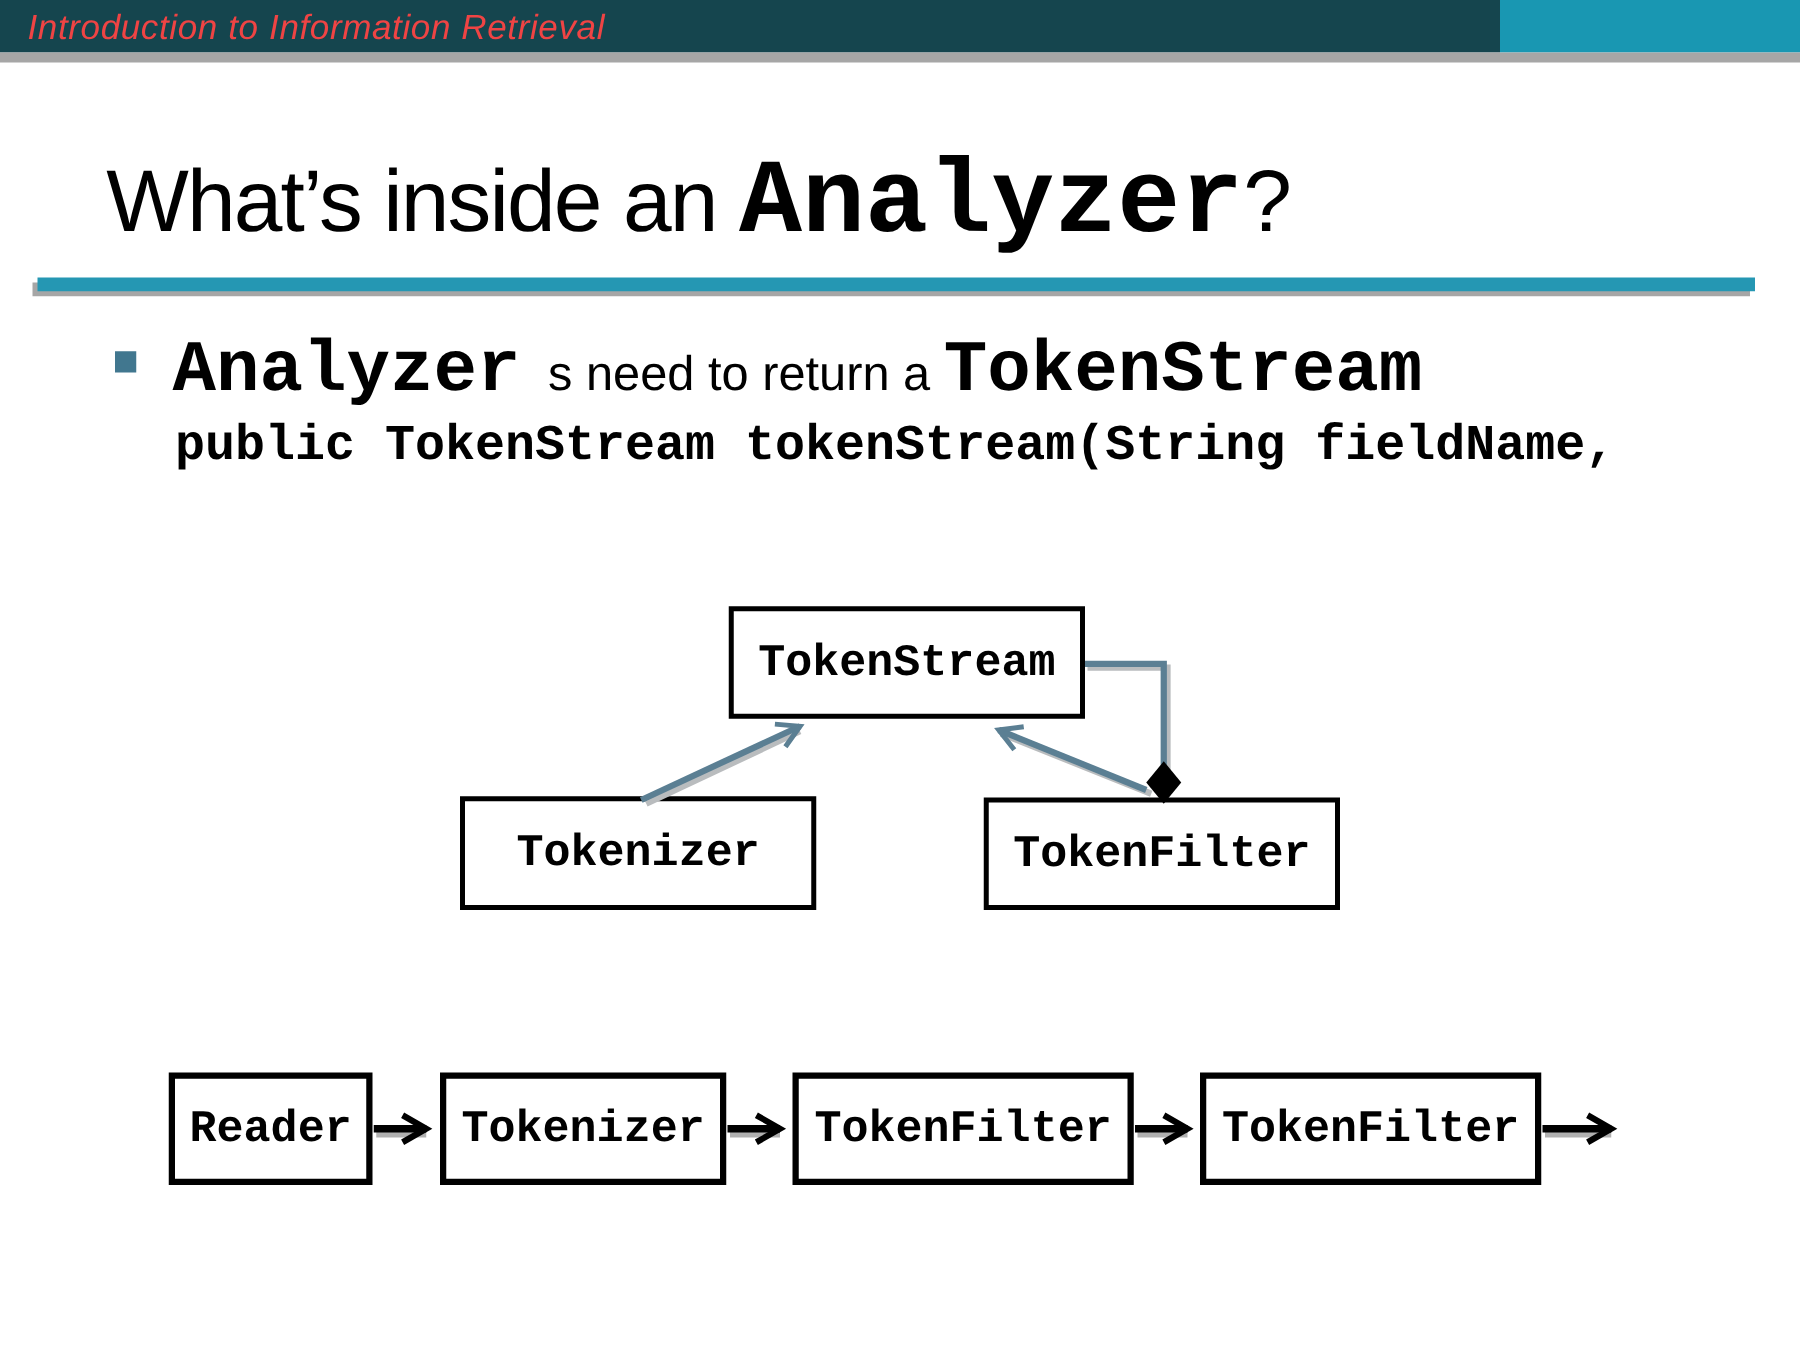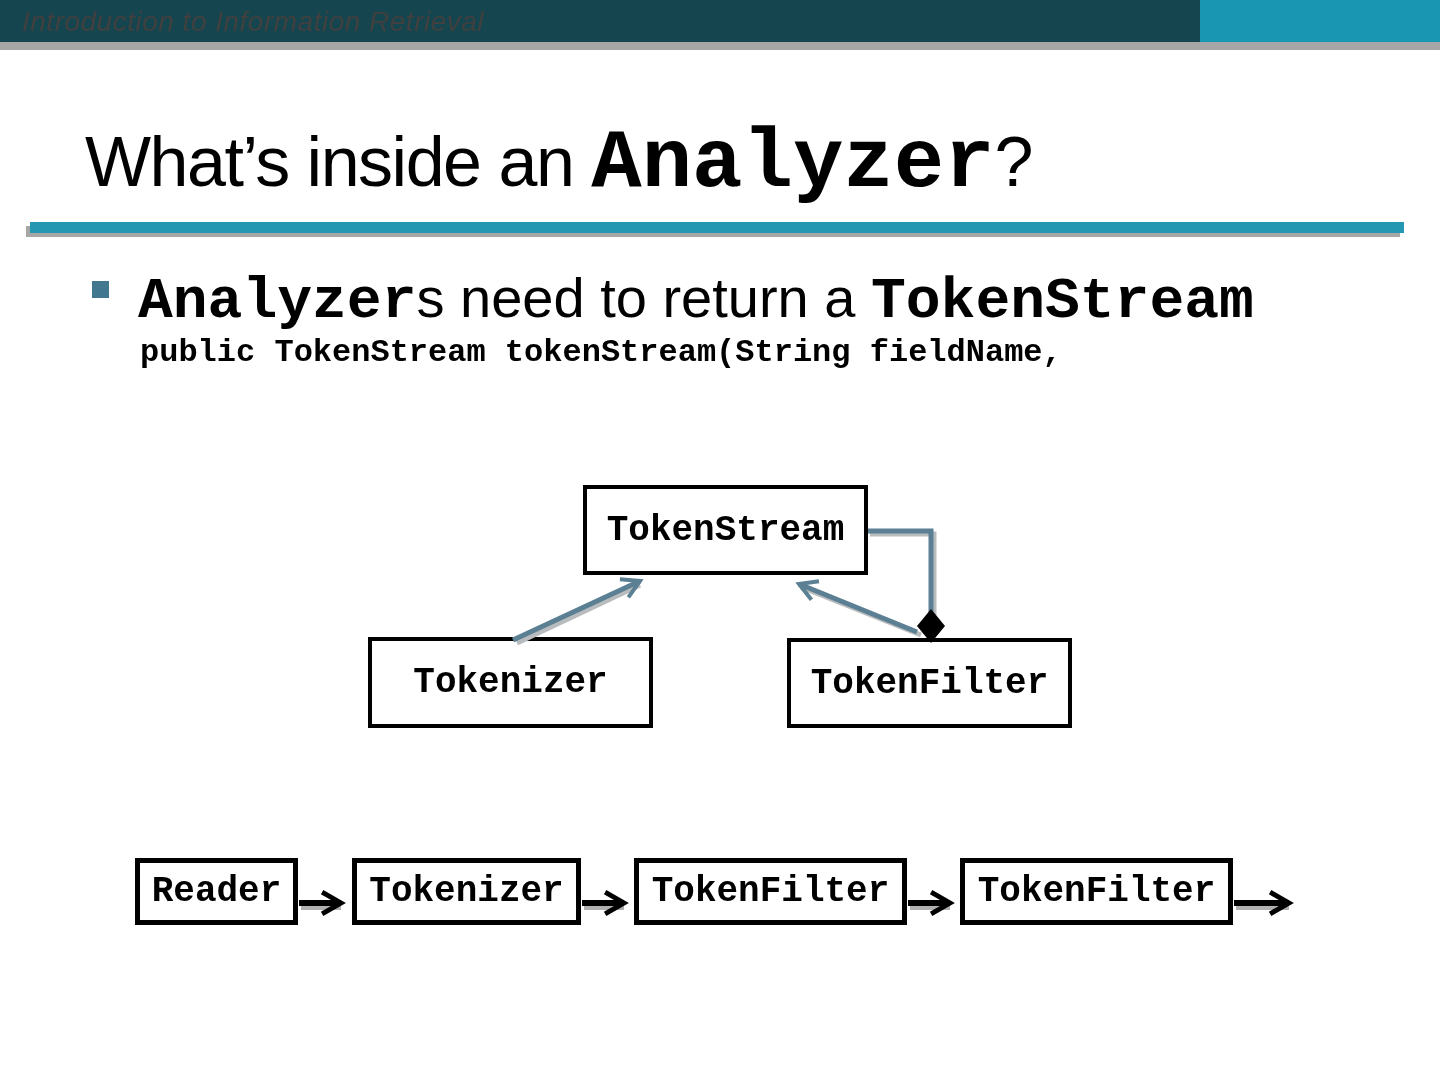--- a/index.html
+++ b/index.html
@@ -18,56 +18,56 @@
     position:relative;width:1440px;height:1080px;margin:0 auto;
     background:#ffffff;overflow:hidden;
     font-family:"Liberation Sans",sans-serif;color:var(--text);
   }
   
   .hdr-dark{position:absolute;left:0;top:0;width:1200px;height:42px;background:var(--header-dark);}
   .hdr-light{position:absolute;left:1200px;top:0;width:240px;height:42px;background:var(--header-light);}
   .hdr-strip{position:absolute;left:0;top:42px;width:1440px;height:8px;background:var(--header-strip);}
   .hdr-title{
     position:absolute;left:22px;top:5px;height:37px;line-height:34px;
-    color:#404040;font-size:28px;font-style:italic;font-weight:500;letter-spacing:.5px;
+    color:#ef4444;font-size:28px;font-style:italic;font-weight:500;letter-spacing:.5px;
     white-space:nowrap;
   }
   
   .title{
     position:absolute;left:85px;top:122px;white-space:nowrap;line-height:1;
   }
   .title .t-sans{font-size:70px;letter-spacing:-1.5px;color:var(--text);}
   .title .t-mono{font-family:"Liberation Mono","DejaVu Sans Mono",monospace;font-weight:bold;font-size:84px;color:var(--text);}
   .rule{
     position:absolute;left:30px;top:222px;width:1374px;height:11px;
     background:var(--rule-teal);box-shadow:-4px 4px 0 var(--header-strip);
   }
   
   .bullet-sq{position:absolute;left:92px;top:281px;width:17px;height:17px;background:var(--bullet-square);}
   .bullet-text{position:absolute;left:138px;top:266px;line-height:64px;white-space:nowrap;}
   .bullet-text .b-mono{font-family:"Liberation Mono","DejaVu Sans Mono",monospace;font-weight:bold;font-size:58px;}
-  .bullet-text .b-sans{font-size:56px;}
+  .bullet-text .b-sans{font-size:39px;margin-left:22px;}
   
   .code{
     position:absolute;font-family:"Liberation Mono","DejaVu Sans Mono",monospace;
-    font-weight:bold;font-size:32px;line-height:1.2;white-space:pre;color:var(--text);
+    font-weight:bold;font-size:40px;line-height:1.2;white-space:pre;color:var(--text);
   }
   .code-line1{left:140px;top:334px;}
   .code-line2{left:920px;top:383px;}
   
   .node{
     position:absolute;background:#ffffff;border:4px solid var(--box-border);
     display:flex;align-items:center;justify-content:center;
     font-family:"Liberation Mono","DejaVu Sans Mono",monospace;font-weight:bold;font-size:36px;
     box-sizing:border-box;white-space:nowrap;
   }
   .uml-parent{left:583px;top:485px;width:285px;height:90px;}
   .uml-left{left:368px;top:637px;width:285px;height:91px;}
   .uml-right{left:787px;top:638px;width:285px;height:90px;}
-  .pipe{border-width:5px;top:858px;height:67px;}
+  .pipe{border-width:5px;top:858px;height:90px;}
   .pipe-0{left:135px;width:163px;}
   .pipe-1{left:352px;width:229px;}
   .pipe-2{left:634px;width:273px;}
   .pipe-3{left:960px;width:273px;}
   
   .arrows{position:absolute;left:0;top:0;width:1440px;height:1080px;pointer-events:none;}
   .ar-steel{stroke:var(--arrow-steel);stroke-width:5;fill:none;}
   .ar-steel-shadow{stroke:var(--arrow-shadow);stroke-width:5;fill:none;}
   .ar-black{stroke:#000000;stroke-width:6;fill:none;}
   .ar-black-shadow{stroke:#b0b0b0;stroke-width:6;fill:none;}

